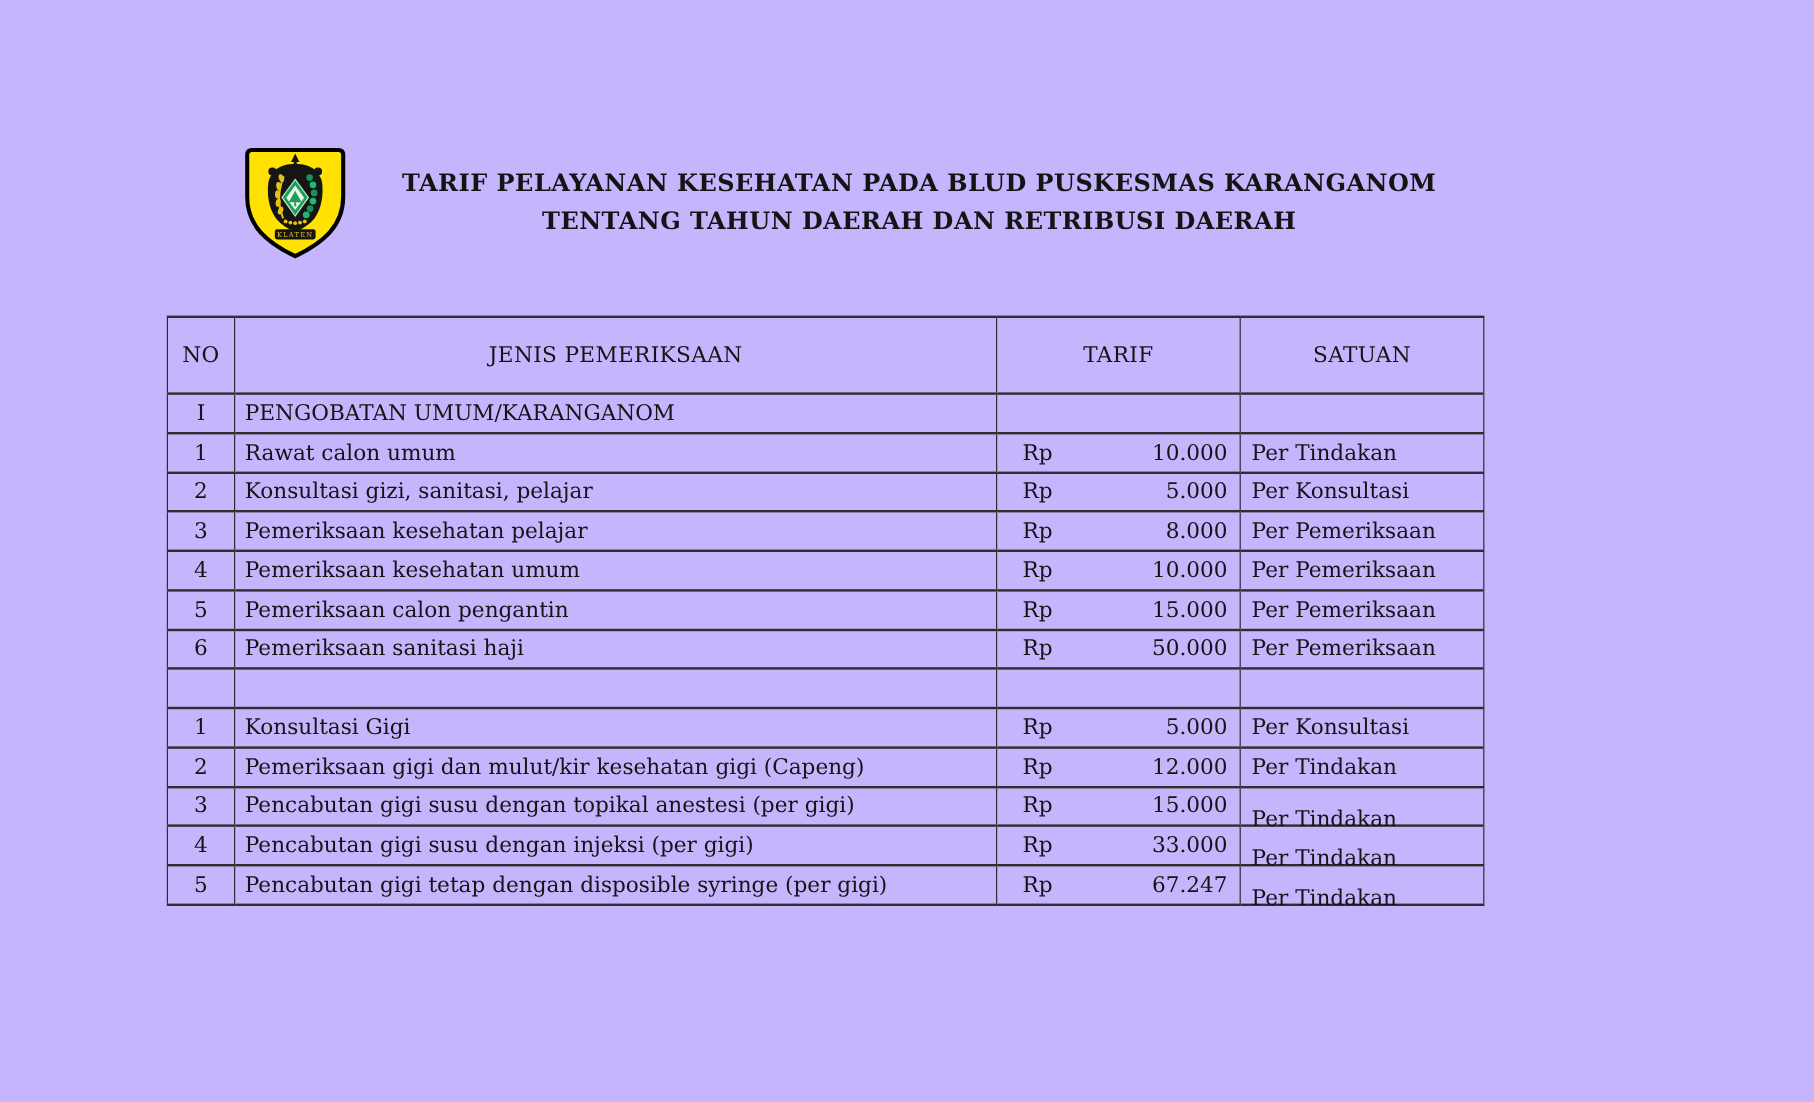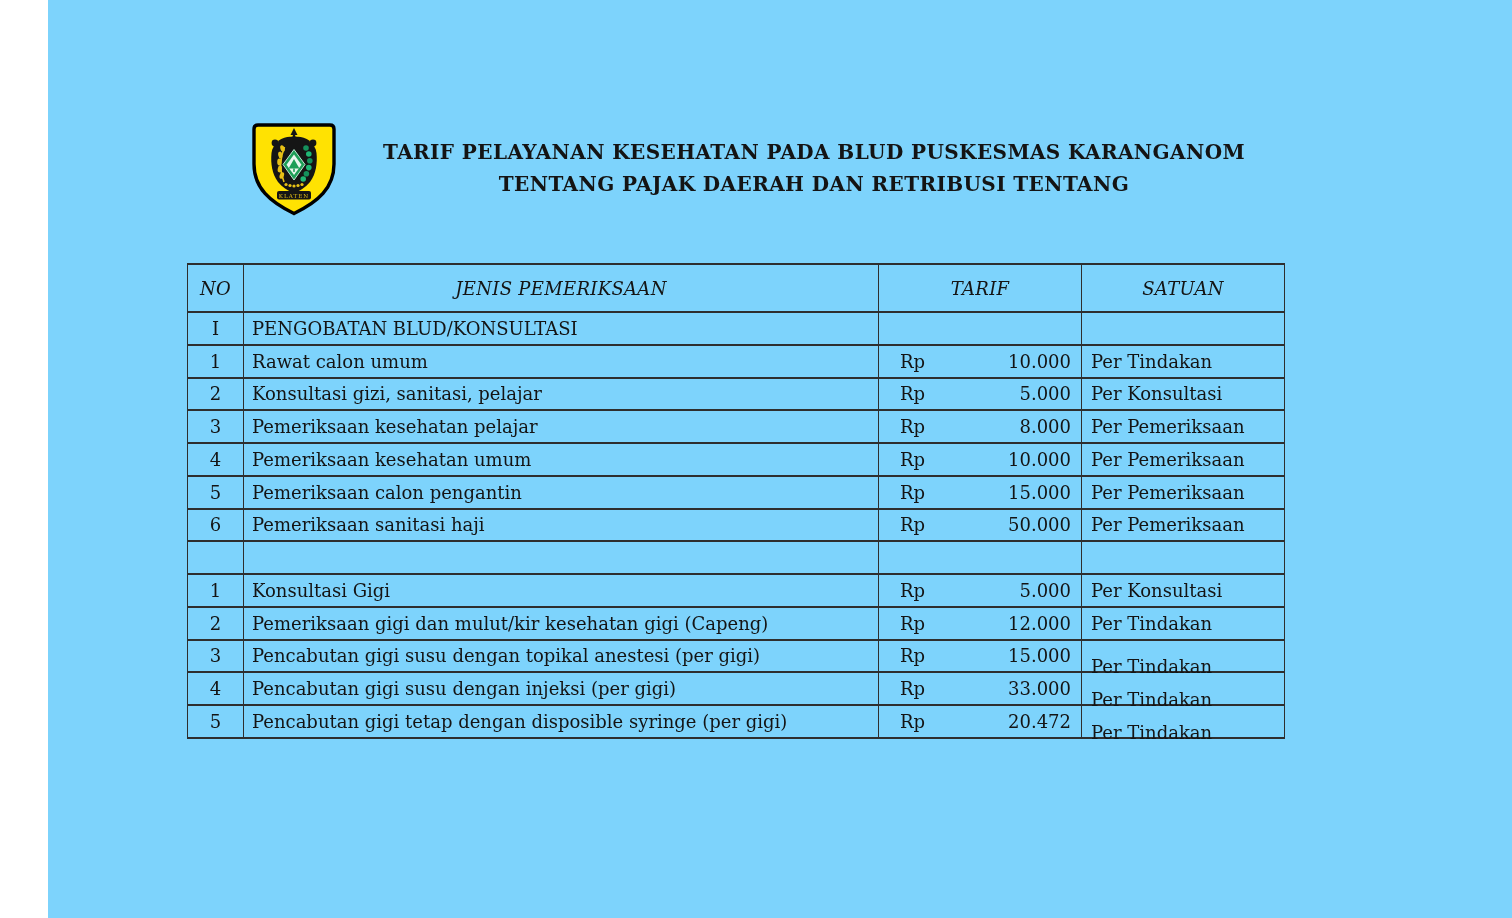--- a/index.html
+++ b/index.html
@@ -4,21 +4,21 @@
 <style>
   * { margin: 0; padding: 0; box-sizing: border-box; }
   html, body { width: 1512px; height: 918px; }
   body {
     background: #ffffff;
     font-family: "DejaVu Serif", "Liberation Serif", serif;
     color: #141414;
     position: relative;
     overflow: hidden;
   }
-  .page { position: absolute; inset: 0; background: #7dd3fc; margin-left: 48px; }
+  .page { position: absolute; inset: 0; background: #c4b5fd; }
 
   
   .logo {
     position: absolute;
     left: 203px; top: 122px;
     width: 86px; height: 94px;
   }
   .title-block {
     position: absolute;
     left: 290px; top: 136px;
@@ -49,21 +49,21 @@
     border-bottom: 2px solid #2e2e2e;
     font-weight: normal;
     overflow: visible;
     vertical-align: middle;
   }
   col.w-no     { width: 56px; }
   col.w-jenis  { width: 635px; }
   col.w-tarif  { width: 203px; }
   col.w-satuan { width: 203px; }
 
-  tr.head-row { height: 48px; font-style: italic; }
+  tr.head-row { height: 64px; }
   tr.head-row th { text-align: center; font-size: 18px; letter-spacing: 0.3px; }
 
   tbody tr { height: 32.75px; }
 
   td.c-no { text-align: center; }
   td.c-jenis { padding-left: 8px; }
   td.c-tarif { padding: 0; }
   .tarif-wrap {
     display: flex;
     justify-content: space-between;
@@ -121,21 +121,21 @@
       <circle cx="47" cy="63.5" r="1.6" fill="#E7C116"></circle>
       <circle cx="51" cy="62.5" r="1.6" fill="#E7C116"></circle>
 
       <rect x="26" y="69" width="34" height="8.5" rx="2" fill="#151515"></rect>
       <text x="43" y="75.6" text-anchor="middle" font-size="5.6" fill="#E7C116" font-family="DejaVu Serif, serif" letter-spacing="1">KLATEN</text>
     </svg>
   </div>
 
   <div class="title-block">
     <div class="title-line">TARIF PELAYANAN KESEHATAN PADA BLUD PUSKESMAS KARANGANOM</div>
-    <div class="title-line">TENTANG PAJAK DAERAH DAN RETRIBUSI TENTANG</div>
+    <div class="title-line">TENTANG TAHUN DAERAH DAN RETRIBUSI DAERAH</div>
   </div>
 
   <table class="tariff">
     <colgroup>
       <col class="w-no">
         <col class="w-jenis">
         <col class="w-tarif">
         <col class="w-satuan">
     </colgroup>
     <thead>
@@ -143,21 +143,21 @@
         <th>NO</th>
         <th>JENIS PEMERIKSAAN</th>
         <th>TARIF</th>
         <th>SATUAN</th>
       </tr>
     </thead>
     <tbody>
 
       <tr>
         <td class="c-no">I</td>
-        <td class="c-jenis">PENGOBATAN BLUD/KONSULTASI</td>
+        <td class="c-jenis">PENGOBATAN UMUM/KARANGANOM</td>
         <td class="c-tarif"></td>
         <td class="c-satuan"></td>
       </tr>
 
       <tr>
         <td class="c-no">1</td>
         <td class="c-jenis">Rawat calon umum</td>
         <td class="c-tarif">
           <div class="tarif-wrap">
             <span>Rp</span>
@@ -282,21 +282,21 @@
         </td>
         <td class="c-satuan low"><span class="satuan-text">Per Tindakan</span></td>
       </tr>
 
       <tr>
         <td class="c-no">5</td>
         <td class="c-jenis">Pencabutan gigi tetap dengan disposible syringe (per gigi)</td>
         <td class="c-tarif">
           <div class="tarif-wrap">
             <span>Rp</span>
-            <span>20.472</span>
+            <span>67.247</span>
           </div>
         </td>
         <td class="c-satuan low"><span class="satuan-text">Per Tindakan</span></td>
       </tr>
 
     </tbody>
   </table>
 </div>
 
 </body></html>

